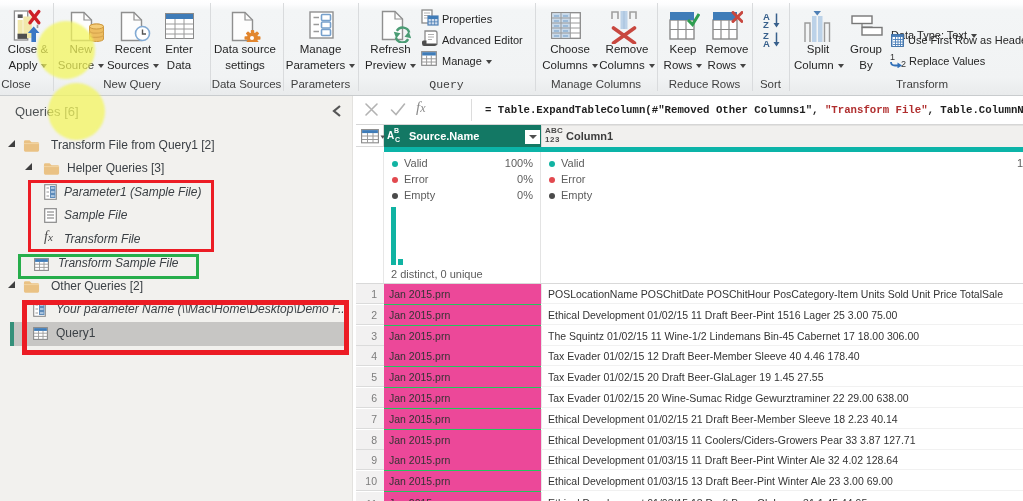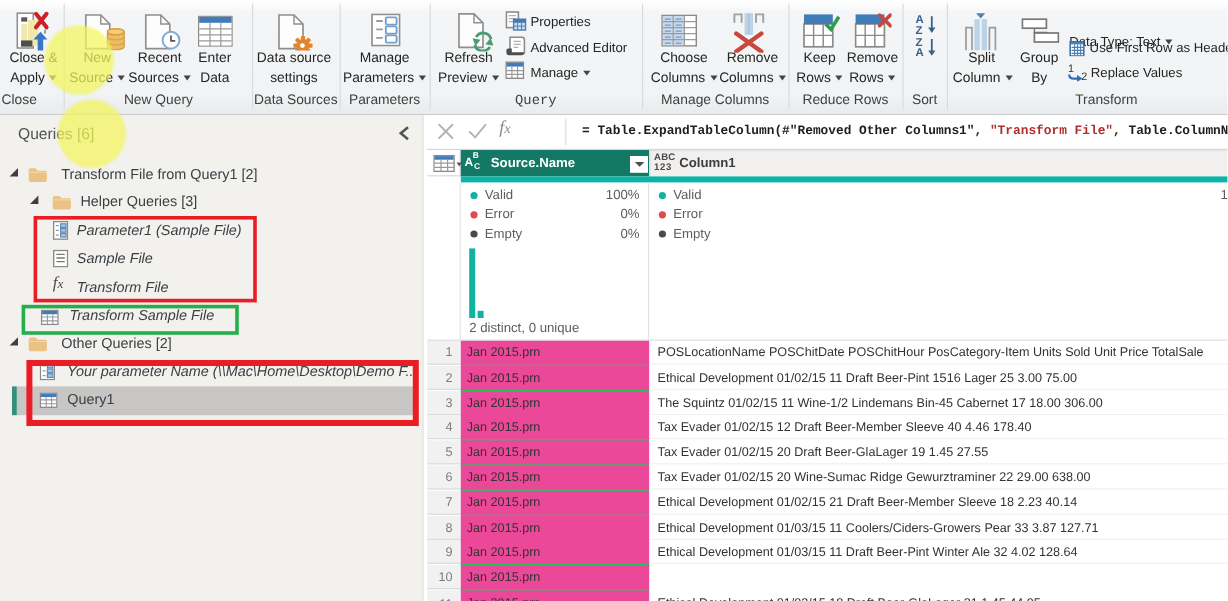--- a/index.html
+++ b/index.html
@@ -410,20 +410,21 @@
 <div class="c2"><span style="padding-left:6px;">Ethical Development 01/03/15 11 Coolers/Ciders-Growers Pear 33 3.87 127.71</span></div>
 </div>
 <div class="cellrow" style="top:450.4px;left:356px;">
 <div class="gut" style="width:28px;"><span style="padding-right:7px;display:inline-block;">9</span></div>
 <div class="c1"><span style="padding-left:5px;">Jan 2015.prn</span></div>
 <div class="c2"><span style="padding-left:6px;">Ethical Development 01/03/15 11 Draft Beer-Pint Winter Ale 32 4.02 128.64</span></div>
 </div>
 <div class="cellrow" style="top:471.2px;left:356px;">
 <div class="gut" style="width:28px;"><span style="padding-right:7px;display:inline-block;">10</span></div>
 <div class="c1"><span style="padding-left:5px;">Jan 2015.prn</span></div>
+<div class="c2"><span style="padding-left:6px;">Ethical Development 01/03/15 13 Draft Beer-Pint Winter Ale 23 3.00 69.00</span></div>
 </div>
 <div class="cellrow" style="top:492.0px;left:356px;">
 <div class="gut" style="width:28px;line-height:24px;"><span style="padding-right:7px;display:inline-block;">11</span></div>
 <div class="c1" style="line-height:23px;"><span style="padding-left:5px;">Jan 2015.prn</span></div>
 <div class="c2" style="line-height:23px;"><span style="padding-left:6px;">Ethical Development 01/03/15 18 Draft Beer-GlaLager 31 1.45 44.95</span></div>
 </div>
 </div>
 
 <div class="redbox" style="left:28px;top:180px;width:180px;height:66px;"></div>
 <div class="greenbox" style="left:18px;top:254px;width:175px;height:19px;"></div>

